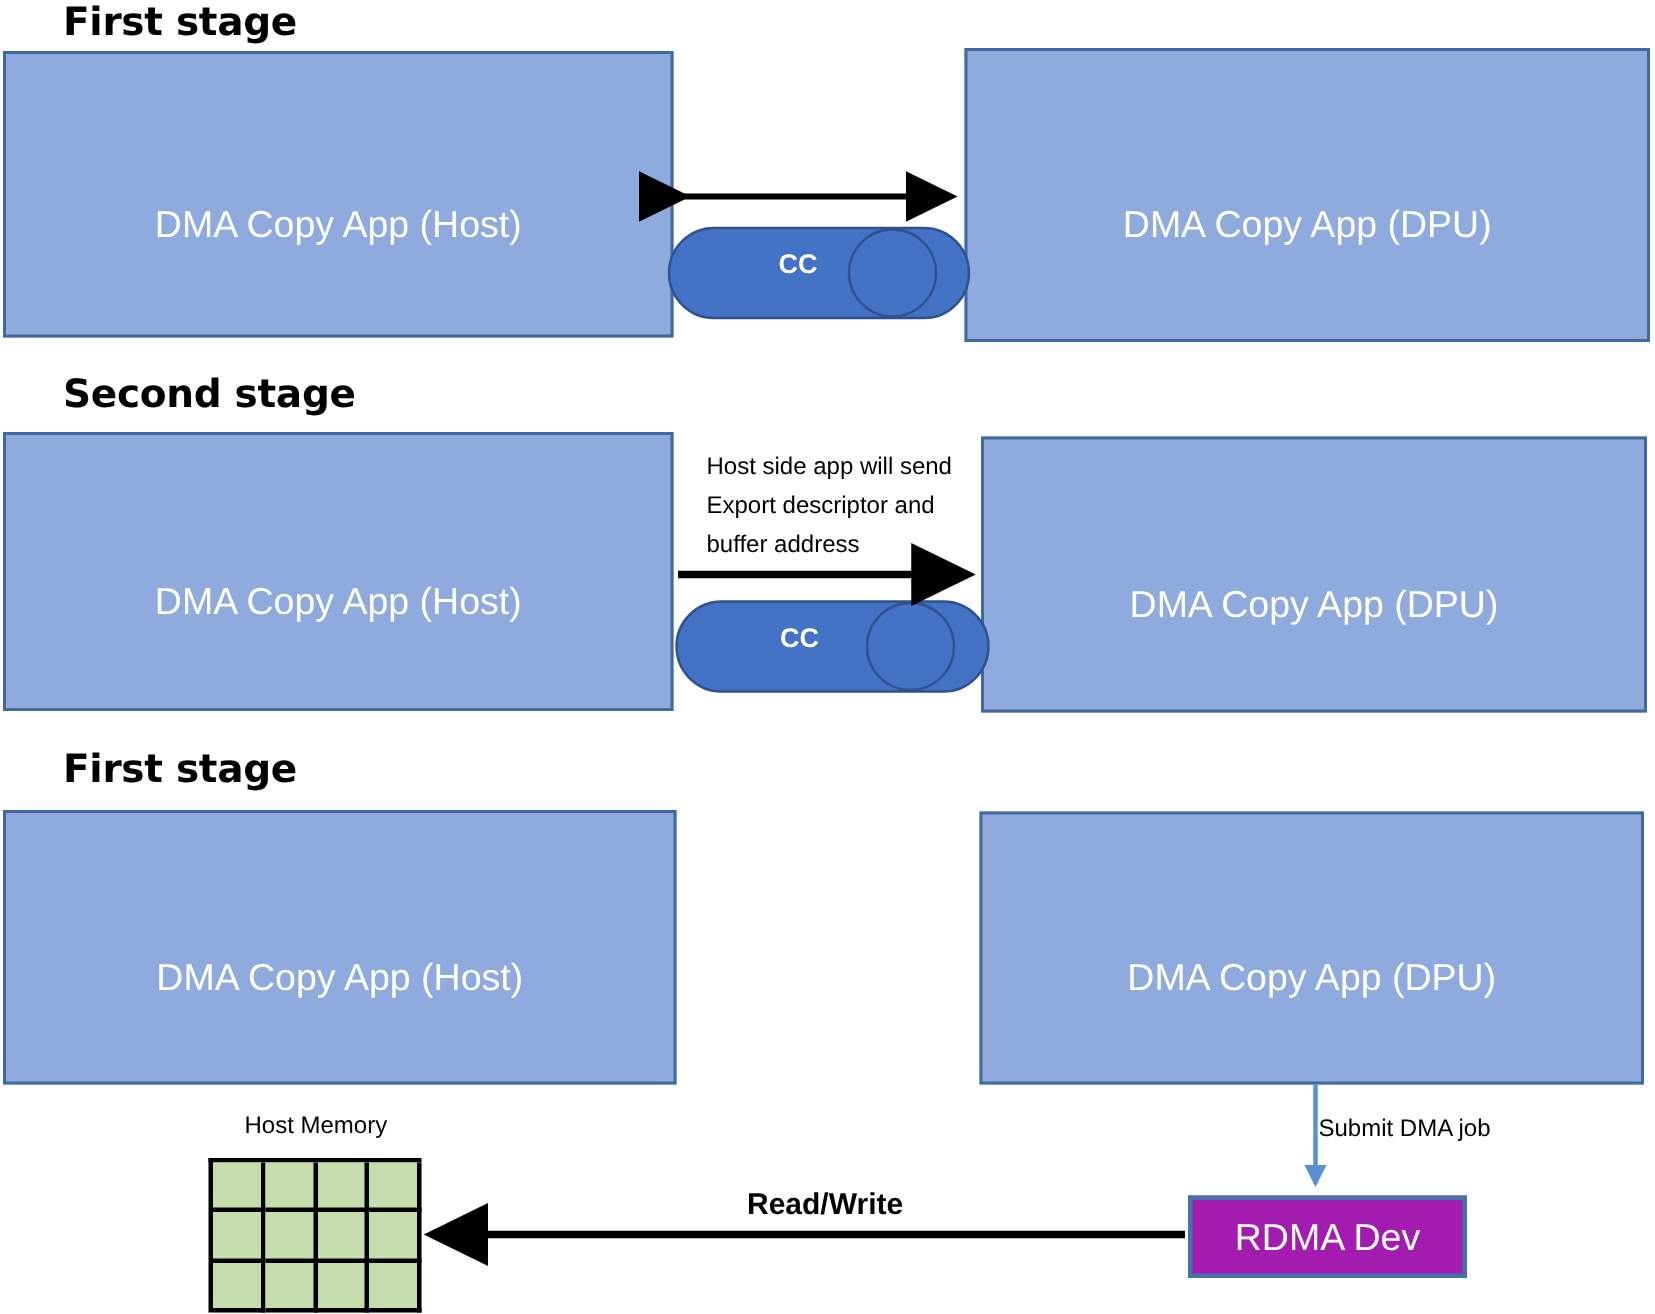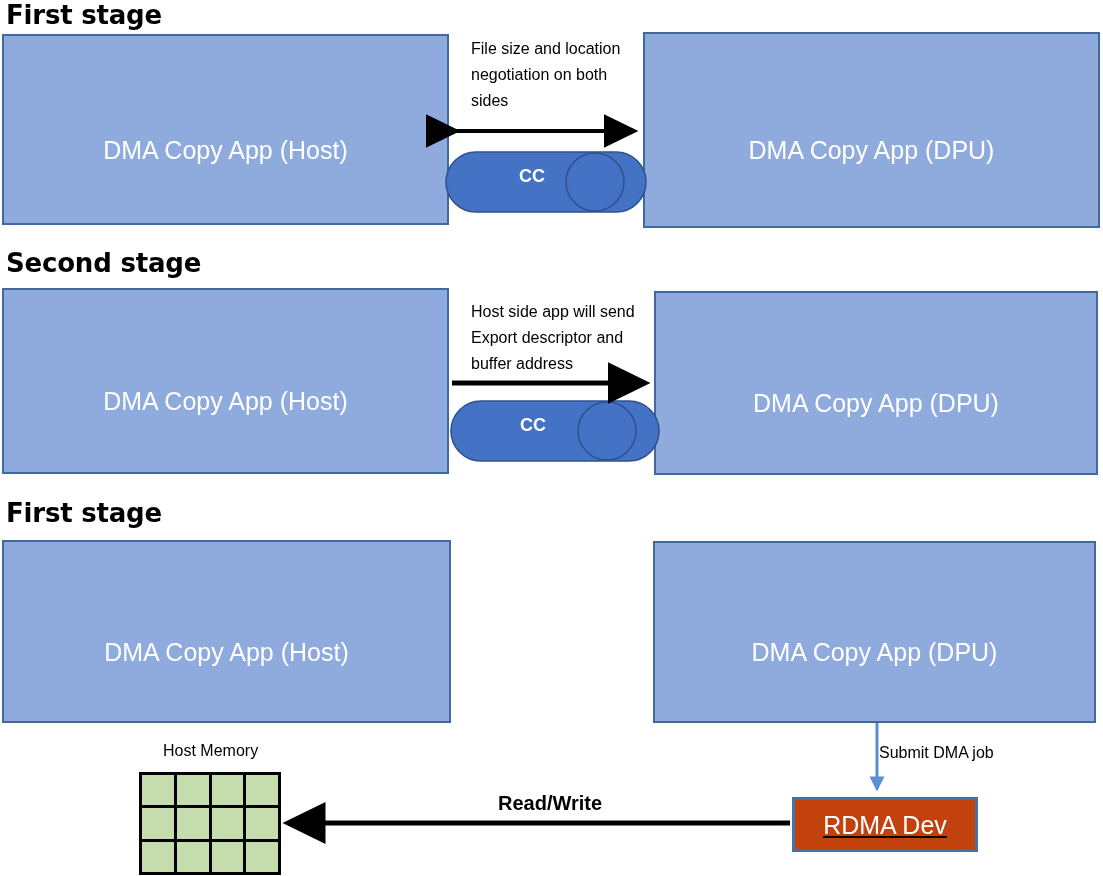--- a/index.html
+++ b/index.html
@@ -23,20 +23,21 @@
   
   .stage-heading {
     position: absolute;
     font-family: "DejaVu Sans", sans-serif;
     font-weight: bold;
     font-size: 26px;
     line-height: 30px;
     letter-spacing: -0.2px;
     color: #000000;
     white-space: nowrap;
+    margin-left: 36px;
   }
 
   
   .app-box {
     position: absolute;
     background: #8FAADC;
     border: 2px solid #41689F;
     box-sizing: border-box;
     display: flex;
     align-items: center;
@@ -114,27 +115,26 @@
   .mem-cell {
     background: #C5DDAC;
     border-right: 3px solid #000000;
     border-bottom: 3px solid #000000;
     box-sizing: border-box;
   }
 
   
   .rdma-box {
     position: absolute;
-    background: #c2410c;
+    background: #a21caf;
     border: 3px solid #4472A8;
     box-sizing: border-box;
     display: flex;
     align-items: center;
     justify-content: center;
-    text-decoration: underline;
   }
   .rdma-label {
     color: #ffffff;
     font-size: 25px;
     line-height: 28px;
     white-space: nowrap;
   }
 </style>
 </head>
 <body>
@@ -144,21 +144,20 @@
   <div class="stage-heading" style="left:6px; top:0px;">First stage</div>
 
   <div class="app-box" style="left:2px; top:34px; width:447px; height:191px;">
     <span class="app-box-label">DMA Copy App (Host)</span>
   </div>
 
   <div class="app-box" style="left:643px; top:32px; width:457px; height:196px;">
     <span class="app-box-label">DMA Copy App (DPU)</span>
   </div>
 
-  <div class="note" style="left:471px; top:36px; width:168px;">File size and location negotiation on both sides</div>
 
   <div class="cc-cyl" style="left:446px; top:152px;">
     <svg width="200" height="60" viewBox="0 0 200 60">
       <path d="M 30 0 L 170 0 A 30 30 0 0 1 170 60 L 30 60 A 30 30 0 0 1 30 0 Z" fill="#4472C4" stroke="#2F528F" stroke-width="1.6"></path>
       <ellipse cx="149" cy="30" rx="29" ry="29" fill="#4472C4" stroke="#2F528F" stroke-width="1.6"></ellipse>
     </svg>
   </div>
   <div class="cc-label" style="left:519px; top:166px;">CC</div>
 
   <div class="stage-heading" style="left:6px; top:248px;">Second stage</div>

